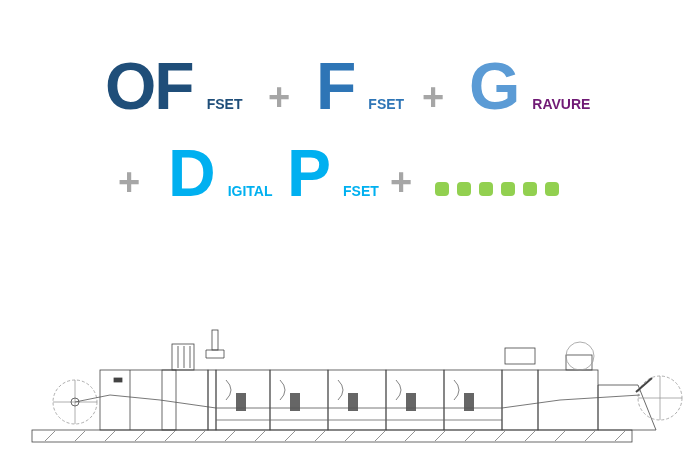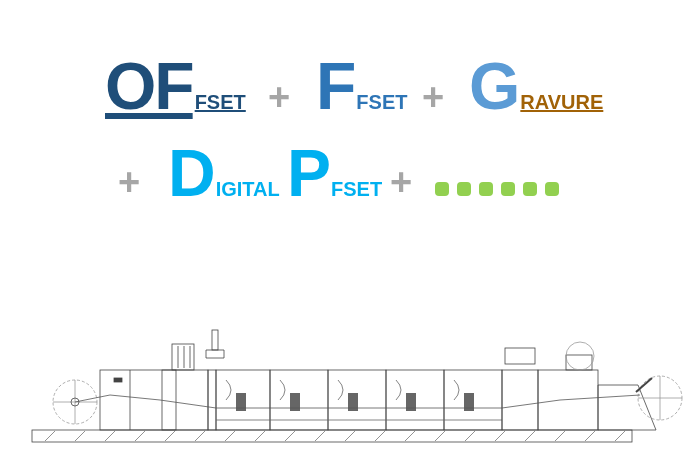--- a/index.html
+++ b/index.html
@@ -1,40 +1,40 @@
 <!DOCTYPE html>
 <html><head>
 <meta charset="utf-8">
 <style>
   html,body{margin:0;padding:0;background:#fff;}
   body{width:700px;height:450px;position:relative;overflow:hidden;font-family:"Liberation Sans","DejaVu Sans",sans-serif;}
   .word{position:absolute;display:flex;align-items:baseline;font-weight:bold;}
   .big{font-size:66px;line-height:66px;letter-spacing:-2px;}
-  .small{font-size:20px;line-height:17px;margin-left:2px;}
+  .small{font-size:14px;line-height:17px;margin-left:14px;}
   .plus{position:absolute;font-size:38px;font-weight:bold;color:#a6a6a6;line-height:38px;}
   .dots{position:absolute;display:flex;gap:8px;}
   .dot{width:14px;height:14px;border-radius:4px;}
   .machine{position:absolute;left:0;top:300px;width:700px;height:150px;}
 </style>
 </head>
 <body>
 
-<div class="word" style="left:105px;top:53px;color:#1f4e79;text-decoration:underline;">
+<div class="word" style="left:105px;top:53px;color:#1f4e79;">
   <span class="big">OF</span>
   <span class="small">FSET</span>
 </div>
 <span class="plus" style="left:268px;top:78px;">+</span>
 <div class="word" style="left:316px;top:53px;color:#2e75b6;">
   <span class="big">F</span>
   <span class="small">FSET</span>
 </div>
 <span class="plus" style="left:422px;top:78px;">+</span>
 <div class="word" style="left:469px;top:53px;">
   <span class="big" style="color:#5b9bd5;">G</span>
-  <span class="small" style="color:#a16207;text-decoration:underline;">RAVURE</span>
+  <span class="small" style="color:#701a75;">RAVURE</span>
 </div>
 
 <span class="plus" style="left:118px;top:163px;">+</span>
 <div class="word" style="left:168px;top:140px;color:#00b0f0;">
   <span class="big">D</span>
   <span class="small">IGITAL</span>
 </div>
 <div class="word" style="left:287px;top:140px;color:#00b0f0;">
   <span class="big">P</span>
   <span class="small">FSET</span>

